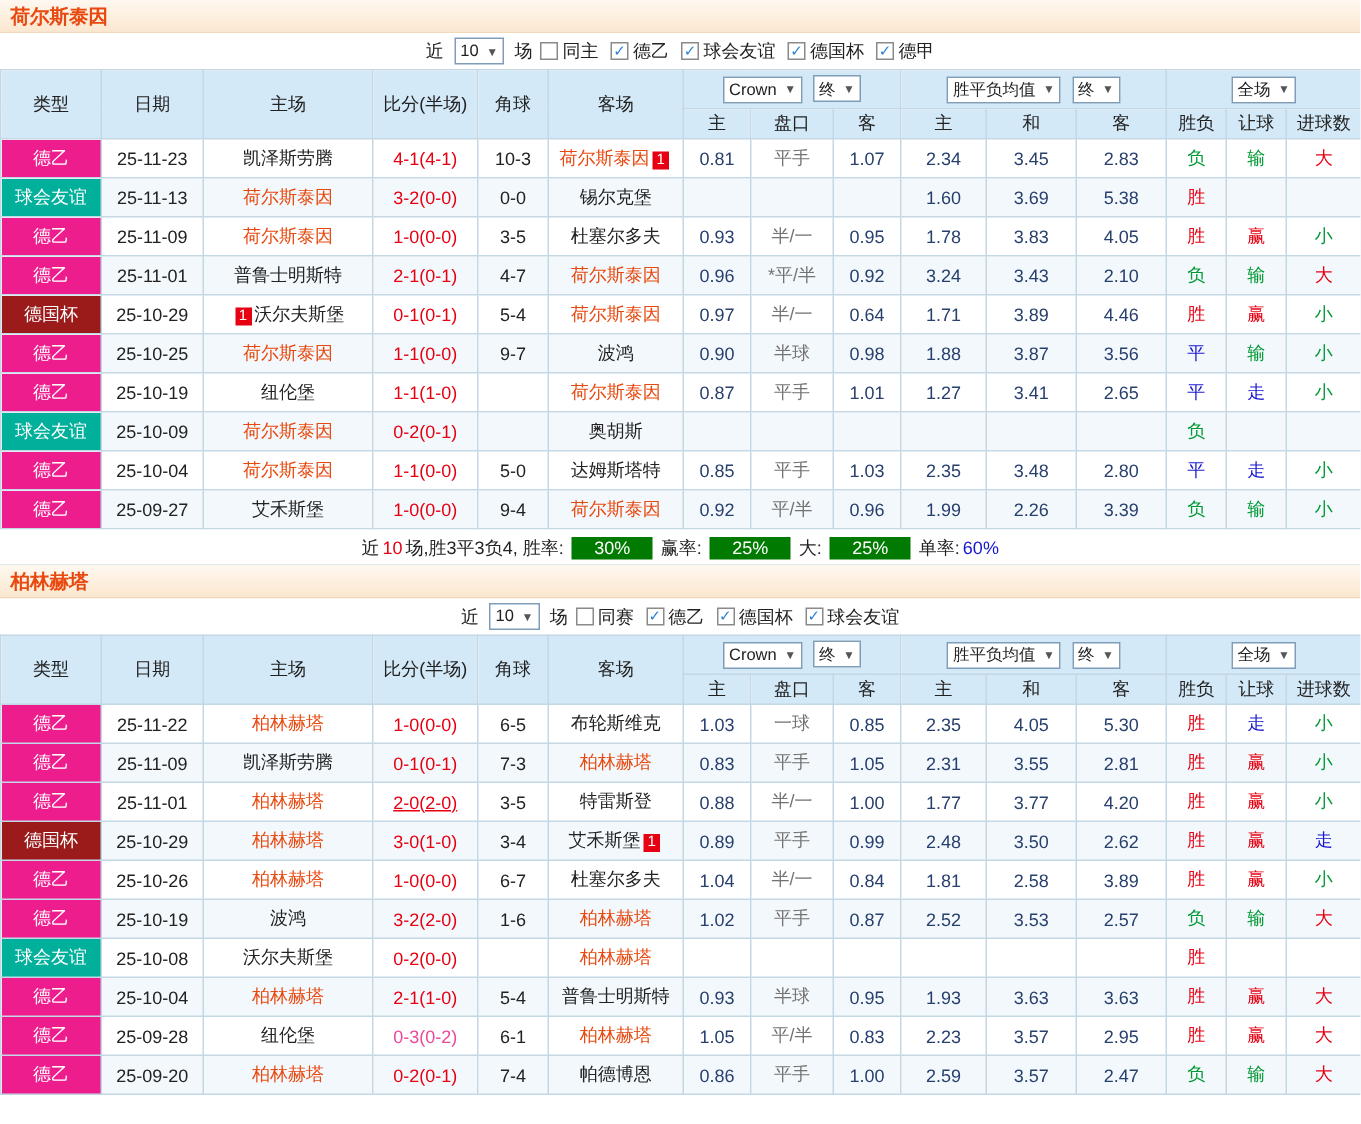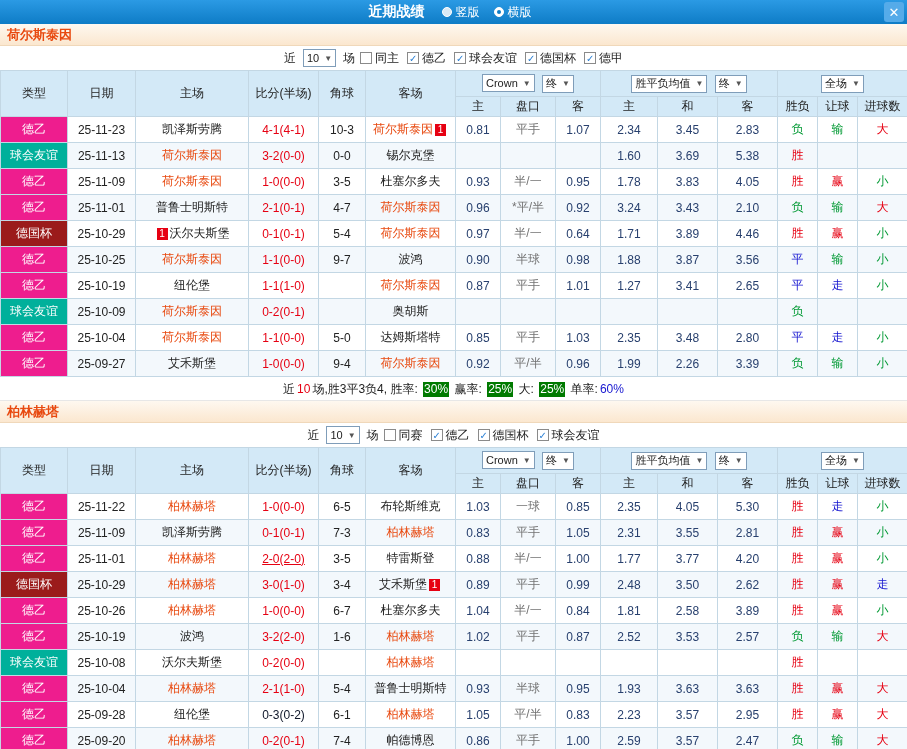--- a/index.html
+++ b/index.html
@@ -42,39 +42,27 @@
   tbody tr:nth-child(even) td { background:#f3f8fc; }
   tbody tr:nth-child(even) td.type-cell { background:inherit; }
   .type-cell { color:#fff; }
   .odds { color:#28406e; }
   .hc { color:#737373; }
   .card-badge { display:inline-block; background:#e60012; color:#fff; font-size:10px; line-height:12px;
     width:11px; height:12px; text-align:center; margin:0 2px; }
 
   .summary { height:24px; line-height:24px; text-align:center; background:#fff; border-bottom:1px solid #e7e7e7; }
   .summary span { margin:0 1px; }
-  .seg-badge { display:inline-block; line-height:15px; padding:0 1px; }
+  .seg-badge { display:inline-block; line-height:15px; padding:0 15px; }
 </style>
 </head>
 <body>
 
 <div class="window">
 
-  <div class="topbar">
-    <span class="title">近期战绩</span>
-    <span class="radio">
-      <span class="circle"></span>
-      <span>竖版</span>
-    </span>
-    <span class="radio selected">
-      <span class="circle"></span>
-      <span>横版</span>
-    </span>
-    <span class="close-btn">✕</span>
-  </div>
 
   <section>
     <div class="team-bar">
       <span class="team-name">荷尔斯泰因</span>
     </div>
     <div class="filter-row">
       <span>近</span>
       <span class="dd">
         <span>10</span>
           <span class="arrow">▼</span>
@@ -573,21 +561,21 @@
             <td class="odds">3.63</td>
             <td class="odds">3.63</td>
             <td style="color: rgb(230, 0, 18);">胜</td>
             <td style="color: rgb(230, 0, 18);">赢</td>
             <td style="color: rgb(230, 0, 18);">大</td>
           </tr>
           <tr>
             <td class="type-cell" style="background: rgb(238, 29, 142);">德乙</td>
             <td>25-09-28</td>
             <td><span>纽伦堡</span></td>
-            <td style="color: #0f172a;">0-3(0-2)</td>
+            <td style="color: #ec4899;">0-3(0-2)</td>
             <td>6-1</td>
             <td><span style="color: rgb(232, 73, 15);">柏林赫塔</span></td>
             <td class="odds">1.05</td>
             <td class="hc">平/半</td>
             <td class="odds">0.83</td>
             <td class="odds">2.23</td>
             <td class="odds">3.57</td>
             <td class="odds">2.95</td>
             <td style="color: rgb(230, 0, 18);">胜</td>
             <td style="color: rgb(230, 0, 18);">赢</td>

